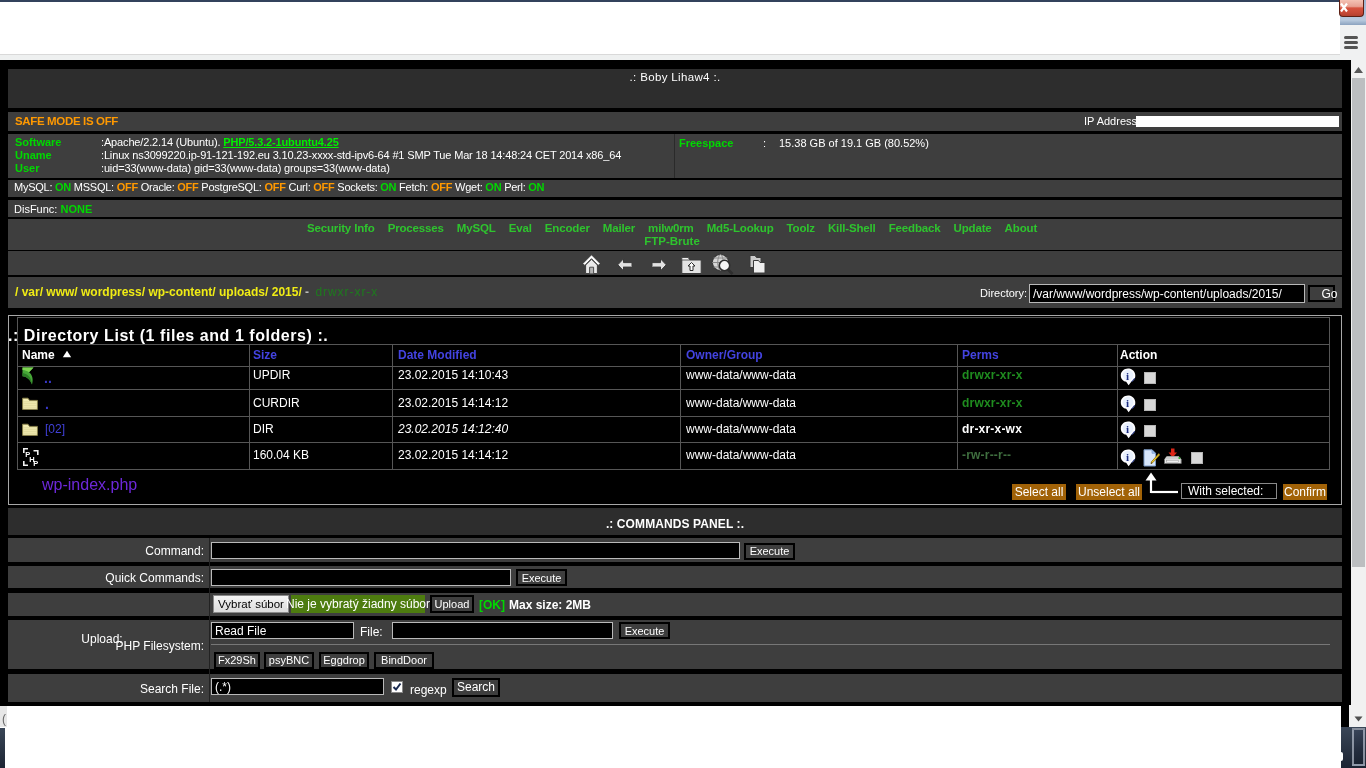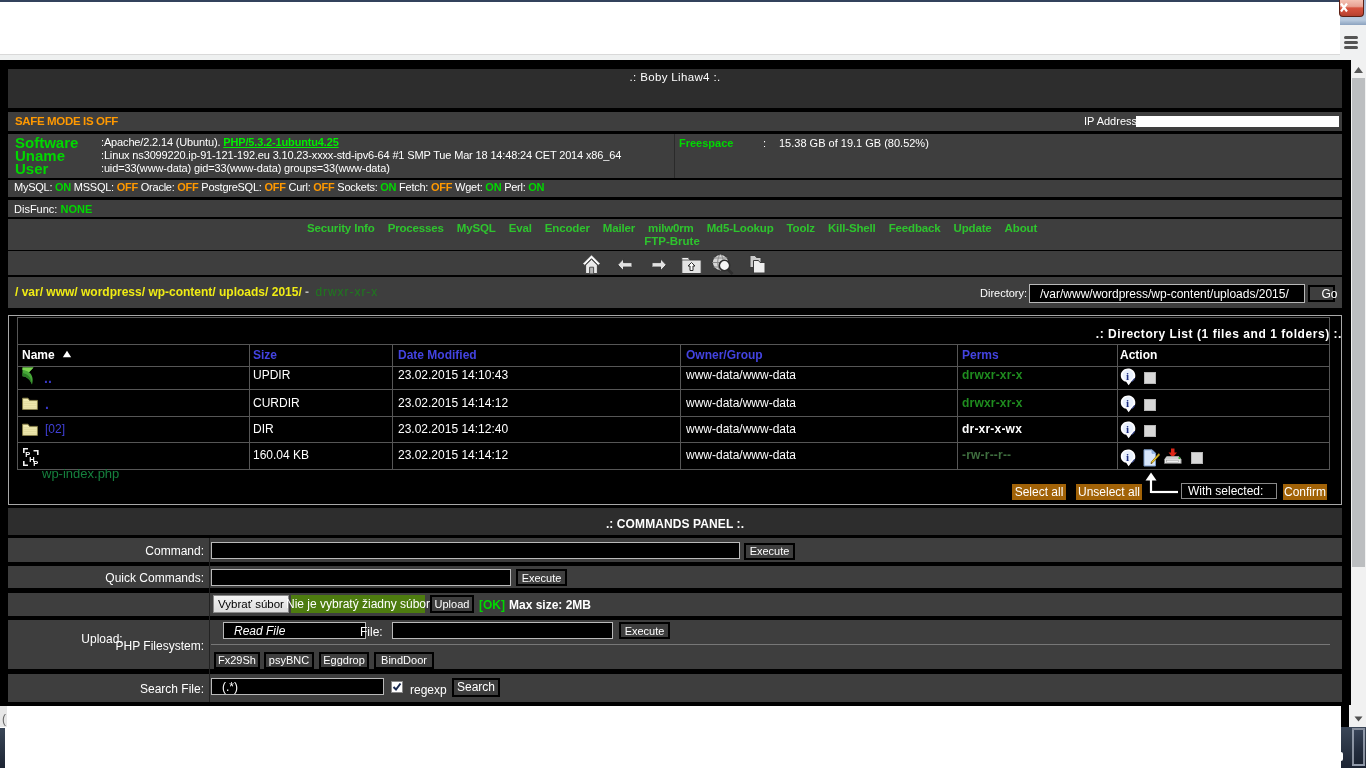--- a/index.html
+++ b/index.html
@@ -5,21 +5,21 @@
 html,body{margin:0;padding:0;}
 body{width:1366px;height:768px;overflow:hidden;background:#fff;font-family:"Liberation Sans",sans-serif;position:relative;}
 .ab{position:absolute;}
 .band{position:absolute;left:8px;width:1334px;background:#3e3e3e;}
 .dk{background:#2d2d2d;}
 .g{color:#00d800;font-weight:bold;}
 .o{color:#ff9900;font-weight:bold;}
 .w{color:#fff;}
 .btn{position:absolute;background:#3e3e3e;border:2px solid #000;color:#fff;font-size:11px;display:flex;align-items:center;justify-content:center;box-sizing:border-box;}
 .btn2{position:absolute;background:#a16207;color:#fff;font-size:12px;display:flex;align-items:center;justify-content:center;box-sizing:border-box;}
-.inp{position:absolute;background:#000;border:1px solid #b9b9b9;color:#fff;font-size:12px;box-sizing:border-box;display:flex;align-items:center;padding-left:10px;white-space:nowrap;}
+.inp{position:absolute;background:#000;border:1px solid #b9b9b9;color:#fff;font-size:12px;box-sizing:border-box;display:flex;align-items:center;padding-left:3px;white-space:nowrap;}
 .t12{font-size:12px;}
 .cell{position:absolute;white-space:nowrap;}
 .bluh{color:#4343e0;font-weight:bold;}
 .chk{position:absolute;width:12px;height:12px;background:#d8d8d8;border:1px solid #b5b5b5;box-sizing:border-box;}
 </style>
 </head>
 <body>
 
 <div class="ab" style="left:0;top:0;width:1366px;height:2.5px;background:#33425c;"></div>
 <div class="ab" style="left:0;top:2px;width:1341px;height:52px;background:#fff;border-bottom:1px solid #d9d9d9;"></div>
@@ -43,21 +43,21 @@
 <div style="font-size:11.5px;margin-top:2px;letter-spacing:0.35px;">.: Boby Lihaw4 :.</div>
 </div>
 
 <div class="band" style="top:112px;height:18.5px;"></div>
 <div class="cell o" style="left:15px;top:114.5px;font-size:11.5px;letter-spacing:-0.35px;">SAFE MODE IS OFF</div>
 <div class="cell w" style="left:1084px;top:115px;font-size:11px;">IP Address</div>
 <div class="ab" style="left:1136px;top:115.5px;width:203px;height:11.5px;background:#fff;"></div>
 
 <div class="band" style="top:134px;height:43.5px;"></div>
 <div class="ab" style="left:674px;top:134px;width:1px;height:43.5px;background:#2a2a2a;"></div>
-<div class="cell g" style="left:15px;top:135.5px;line-height:13.3px;font-size:15px;">Software<br>Uname<br>User</div>
+<div class="cell g" style="left:15px;top:135.5px;line-height:13.3px;font-size:11px;">Software<br>Uname<br>User</div>
 <div class="cell w" style="left:101px;top:135.5px;line-height:13.3px;font-size:11px;letter-spacing:-0.15px;">:Apache/2.2.14 (Ubuntu). <span style="color:#00ee00;font-weight:bold;text-decoration:underline;">PHP/5.3.2-1ubuntu4.25</span><br>:Linux ns3099220.ip-91-121-192.eu 3.10.23-xxxx-std-ipv6-64 #1 SMP Tue Mar 18 14:48:24 CET 2014 x86_64<br>:uid=33(www-data) gid=33(www-data) groups=33(www-data)</div>
 <div class="cell g" style="left:679px;top:136.5px;font-size:11px;">Freespace</div>
 <div class="cell w" style="left:763px;top:136.5px;font-size:11px;">:</div>
 <div class="cell w" style="left:779px;top:136.5px;font-size:11px;">15.38 GB of 19.1 GB (80.52%)</div>
 
 <div class="band" style="top:179.5px;height:17.5px;"></div>
 <div class="cell w" style="left:14px;top:181px;font-size:11px;letter-spacing:-0.25px;">MySQL: <span class="g">ON</span> MSSQL: <span class="o">OFF</span> Oracle: <span class="o">OFF</span> PostgreSQL: <span class="o">OFF</span> Curl: <span class="o">OFF</span> Sockets: <span class="g">ON</span> Fetch: <span class="o">OFF</span> Wget: <span class="g">ON</span> Perl: <span class="g">ON</span></div>
 
 <div class="band" style="top:200px;height:16.5px;"></div>
 <div class="cell w" style="left:14px;top:202.5px;font-size:11px;">DisFunc: <span class="g">NONE</span></div>
@@ -98,21 +98,21 @@
 <path d="M 4.5 6.5 L 9.5 6.5 L 11 8.5 L 16 8.5 L 16 19 L 4.5 19 Z" fill="#efefef" stroke="#3a3a3a" stroke-width="1"></path>
 </svg></div>
 
 <div class="band" style="top:277px;height:31px;"></div>
 <div class="cell" style="left:15px;top:285px;font-size:12px;font-weight:bold;color:#f0ec15;">/ var/ www/ wordpress/ wp-content/ uploads/ 2015/ <span style="color:#bbb;">-</span> <span style="color:#1d7c1d;font-weight:normal;letter-spacing:0.95px;margin-left:3px;">drwxr-xr-x</span></div>
 <div class="cell w" style="left:980px;top:287px;font-size:11px;">Directory:</div>
 <div class="inp" style="left:1029px;top:284px;width:276px;height:19px;border-width:1.5px;">/var/www/wordpress/wp-content/uploads/2015/</div>
 <div class="btn" style="left:1308px;top:285px;width:27px;height:17px;font-size:12px;padding-left:16px;">Go</div>
 
 <div class="ab" style="left:8px;top:314.5px;width:1334px;height:190.5px;border:1px solid #a8a8a8;background:#000;box-sizing:border-box;"></div>
-<div class="cell" style="left:8px;top:326.5px;width:1334px;text-align:right;color:#fff;font-weight:bold;font-size:12px;letter-spacing:0.55px;">.: Directory List (1 files and 1 folders) :.</div>
+<div class="cell" style="left:8px;top:326.5px;width:1334px;text-align:left;color:#fff;font-weight:bold;font-size:16px;letter-spacing:0.55px;">.: Directory List (1 files and 1 folders) :.</div>
 
 <div class="ab" style="left:17px;top:316.5px;width:1313px;height:153.5px;border:1px solid #565656;box-sizing:border-box;"></div>
 <div class="ab" style="left:17px;top:344px;width:1313px;height:1px;background:#565656;"></div>
 <div class="ab" style="left:17px;top:365.8px;width:1313px;height:1px;background:#565656;"></div>
 <div class="ab" style="left:17px;top:389.3px;width:1313px;height:1px;background:#565656;"></div>
 <div class="ab" style="left:17px;top:416px;width:1313px;height:1px;background:#565656;"></div>
 <div class="ab" style="left:17px;top:442.4px;width:1313px;height:1px;background:#565656;"></div>
 <div class="ab" style="left:249px;top:344px;width:1px;height:126px;background:#565656;"></div>
 <div class="ab" style="left:392px;top:344px;width:1px;height:126px;background:#565656;"></div>
 <div class="ab" style="left:680px;top:344px;width:1px;height:126px;background:#565656;"></div>
@@ -149,33 +149,33 @@
 <div class="cell w t12" style="left:398px;top:396.2px;">23.02.2015 14:14:12</div>
 <div class="cell w t12" style="left:686px;top:396.2px;">www-data/www-data</div>
 <div class="cell t12" style="left:962px;top:396.2px;color:#1f8c1f;font-weight:bold;letter-spacing:0.2px;">drwxr-xr-x</div>
 
 <svg class="ab" style="left:22px;top:422px;" width="16" height="14">
     <path d="M 0.6 2.2 L 6 2.2 L 7.5 4.4 L 15.4 4.4 L 15.4 13.4 L 0.6 13.4 Z" fill="#f2ecb2" stroke="#8a8248" stroke-width="0.9"></path>
     <path d="M 1.5 5.8 L 14.5 5.8 M 1.5 7.6 L 14.5 7.6 M 1.5 9.4 L 14.5 9.4 M 1.5 11.2 L 14.5 11.2" stroke="#ddd598" stroke-width="0.8"></path>
   </svg>
 <div class="cell" style="left:45px;top:422px;color:#4040d8;font-size:12px;">[02]</div>
 <div class="cell w t12" style="left:253px;top:422px;">DIR</div>
-<div class="cell w t12" style="left:398px;top:422px;">23.02.2015 14:12:40</div>
+<div class="cell w t12" style="left:398px;top:422px;font-style:italic;">23.02.2015 14:12:40</div>
 <div class="cell w t12" style="left:686px;top:422px;">www-data/www-data</div>
 <div class="cell t12" style="left:962px;top:422px;color:#fff;font-weight:bold;letter-spacing:0.2px;">dr-xr-x-wx</div>
 
 <svg class="ab" style="left:23px;top:448px;" width="16" height="19">
 <path d="M 0.8 5 L 0.8 0.8 L 5 0.8" stroke="#f2f2f2" stroke-width="1.6" fill="none"></path>
 <path d="M 10.5 2.8 L 14.8 2.8 L 14.8 7" stroke="#f2f2f2" stroke-width="1.6" fill="none"></path>
 <path d="M 0.8 13 L 0.8 17.2 L 5 17.2" stroke="#f2f2f2" stroke-width="1.6" fill="none"></path>
 <text x="2.2" y="8.6" fill="#fff" font-size="7.5" font-weight="bold" font-family="Liberation Sans">P</text>
 <text x="6.2" y="13.6" fill="#fff" font-size="7.5" font-weight="bold" font-family="Liberation Sans">H</text>
 <text x="10.2" y="18.4" fill="#fff" font-size="7.5" font-weight="bold" font-family="Liberation Sans">P</text>
 </svg>
-<div class="cell" style="left:42px;top:466px;color:#15803d;font-size:13px;">wp-index.php</div>
+<div class="cell" style="left:42px;top:476px;color:#6d28d9;font-size:16px;">wp-index.php</div>
 <div class="cell w t12" style="left:253px;top:447.8px;">160.04 KB</div>
 <div class="cell w t12" style="left:398px;top:447.8px;">23.02.2015 14:14:12</div>
 <div class="cell w t12" style="left:686px;top:447.8px;">www-data/www-data</div>
 <div class="cell t12" style="left:962px;top:447.8px;color:#3f6f3f;font-weight:bold;letter-spacing:0.2px;">-rw-r--r--</div>
 
 <div id="act1" class="ab" style="left:1120px;top:368px;"><svg width="17" height="18">
 <path d="M 8 0.6 C 11 0.6 14.6 2.5 15.2 6.5 C 15.8 10.5 13.5 12.8 11.5 13.6 L 8.6 17.2 L 6.2 13.8 C 3.4 13.2 0.8 11 0.8 7.4 C 0.8 3.4 4.2 0.6 8 0.6 Z" fill="#fdfdff"></path>
 <circle cx="8" cy="7.2" r="5.4" fill="#e8f0fd"></circle>
 <path d="M 12.5 12.5 L 14.8 10 M 11.5 14 L 14 11.5" stroke="#273a8c" stroke-width="0.9"></path>
 <text x="6" y="11.5" fill="#1d2d80" font-size="11" font-weight="bold" font-family="Liberation Serif">i</text>
@@ -246,21 +246,21 @@
 <div class="btn" style="left:516px;top:569px;width:51px;height:17px;">Execute</div>
 
 <div class="cell w t12" style="left:0;top:632px;width:204px;text-align:center;">Upload:</div>
 <div class="ab" style="left:213px;top:595px;width:76px;height:18px;background:linear-gradient(#f4f4f4,#dcdcdc);border:1px solid #8a8a8a;color:#000;font-size:11.5px;display:flex;align-items:center;justify-content:center;box-sizing:border-box;">Vybrať súbor</div>
 <div class="cell" style="left:291px;top:595px;width:134px;height:18px;background:#4d7c0f;color:#fff;font-size:12px;display:flex;align-items:center;justify-content:center;">Nie je vybratý žiadny súbor</div>
 <div class="btn" style="left:430px;top:595px;width:44px;height:18px;">Upload</div>
 <div class="cell t12" style="left:479px;top:598px;color:#00d800;font-weight:bold;">[OK]</div>
 <div class="cell w t12" style="left:509px;top:598px;font-weight:bold;">Max size: 2MB</div>
 
 <div class="cell w t12" style="left:0;top:638.5px;width:204px;text-align:right;">PHP Filesystem:</div>
-<div class="inp" style="left:223px;top:622.4px;width:143px;height:17px;font-style:italic;">Read File</div>
+<div class="inp" style="left:211px;top:622.4px;width:143px;height:17px;">Read File</div>
 <div class="cell w t12" style="left:360px;top:624.5px;">File:</div>
 <div class="inp" style="left:392px;top:622.4px;width:221px;height:17px;"></div>
 <div class="btn" style="left:619px;top:622px;width:51px;height:17px;">Execute</div>
 <div class="ab" style="left:211px;top:644px;width:1119px;height:1px;background:#777;"></div>
 <div class="btn" style="left:214px;top:651.8px;width:46px;height:17px;">Fx29Sh</div>
 <div class="btn" style="left:264px;top:651.8px;width:50px;height:17px;">psyBNC</div>
 <div class="btn" style="left:319px;top:651.8px;width:50px;height:17px;">Eggdrop</div>
 <div class="btn" style="left:374px;top:651.8px;width:60px;height:17px;">BindDoor</div>
 
 <div class="cell w t12" style="left:0;top:681.5px;width:204px;text-align:right;">Search File:</div>

